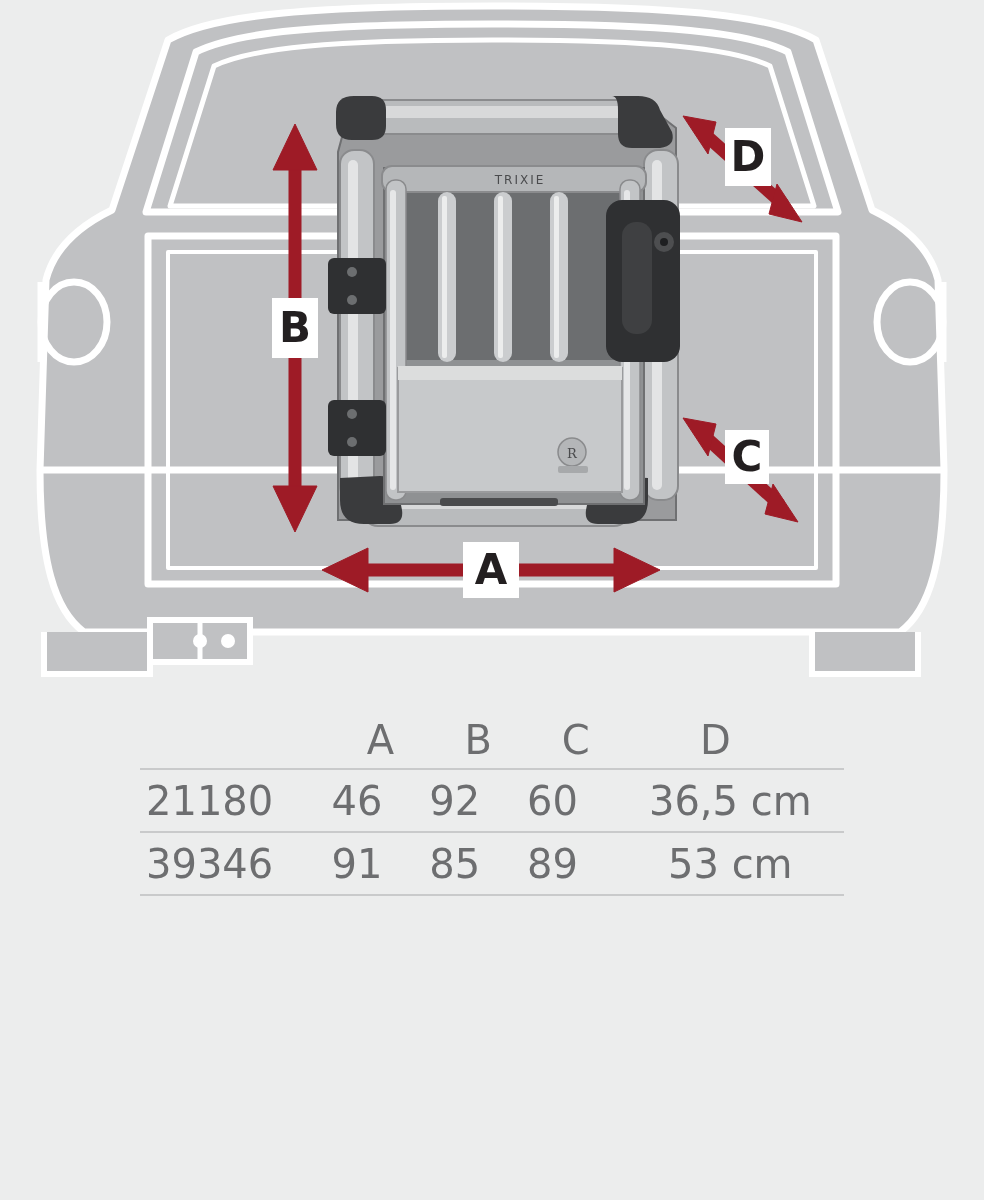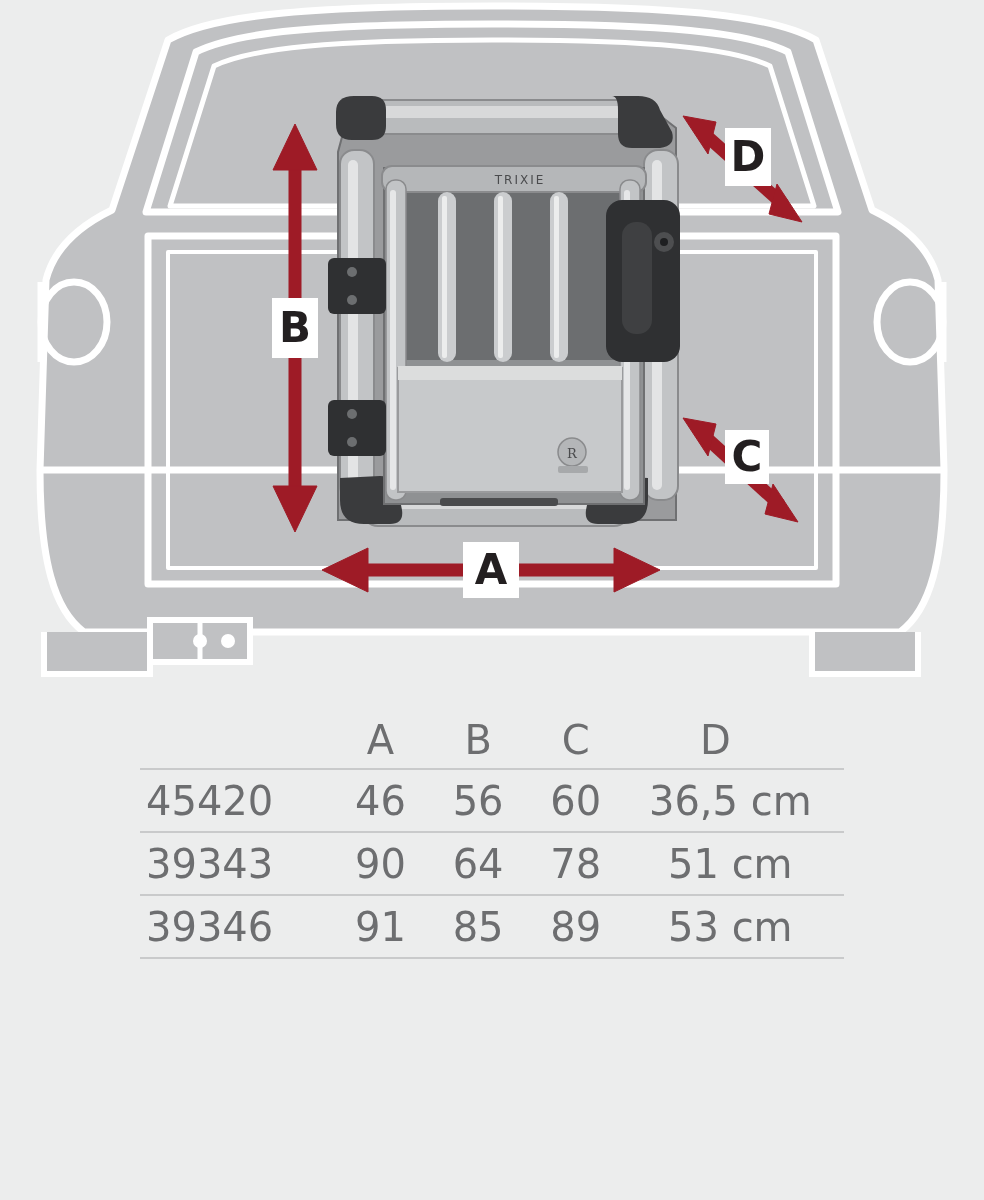--- a/index.html
+++ b/index.html
@@ -78,21 +78,21 @@
     height: 56px;
   }
   table.spec thead th.blank { border-bottom: 2px solid #c9cacb; }
   table.spec td.code {
     text-align: left;
     padding-left: 6px;
     width: 196px;
     white-space: nowrap;
   }
   table.spec td.num {
-    text-align: center;
+    text-align: left;
     width: 106px;
   }
   table.spec td.last {
     text-align: center;
     padding-right: 8px;
     width: 190px;
     white-space: nowrap;
   }
   table.spec thead th.h-a { width: 106px; }
   table.spec thead th.h-b { width: 106px; }
@@ -245,32 +245,25 @@
         <tr>
           <th class="blank"></th>
           <th class="h-a">A</th>
           <th class="h-b">B</th>
           <th class="h-c">C</th>
           <th class="h-d">D</th>
         </tr>
       </thead>
       <tbody>
         <tr>
-          <td class="code">45420</td>
+          <td class="code">21180</td>
           <td class="num">46</td>
-          <td class="num">56</td>
+          <td class="num">92</td>
           <td class="num">60</td>
           <td class="last">36,5 cm</td>
-        </tr>
-        <tr>
-          <td class="code">39343</td>
-          <td class="num">90</td>
-          <td class="num">64</td>
-          <td class="num">78</td>
-          <td class="last">51 cm</td>
         </tr>
         <tr>
           <td class="code">39346</td>
           <td class="num">91</td>
           <td class="num">85</td>
           <td class="num">89</td>
           <td class="last">53 cm</td>
         </tr>
       </tbody>
     </table>

